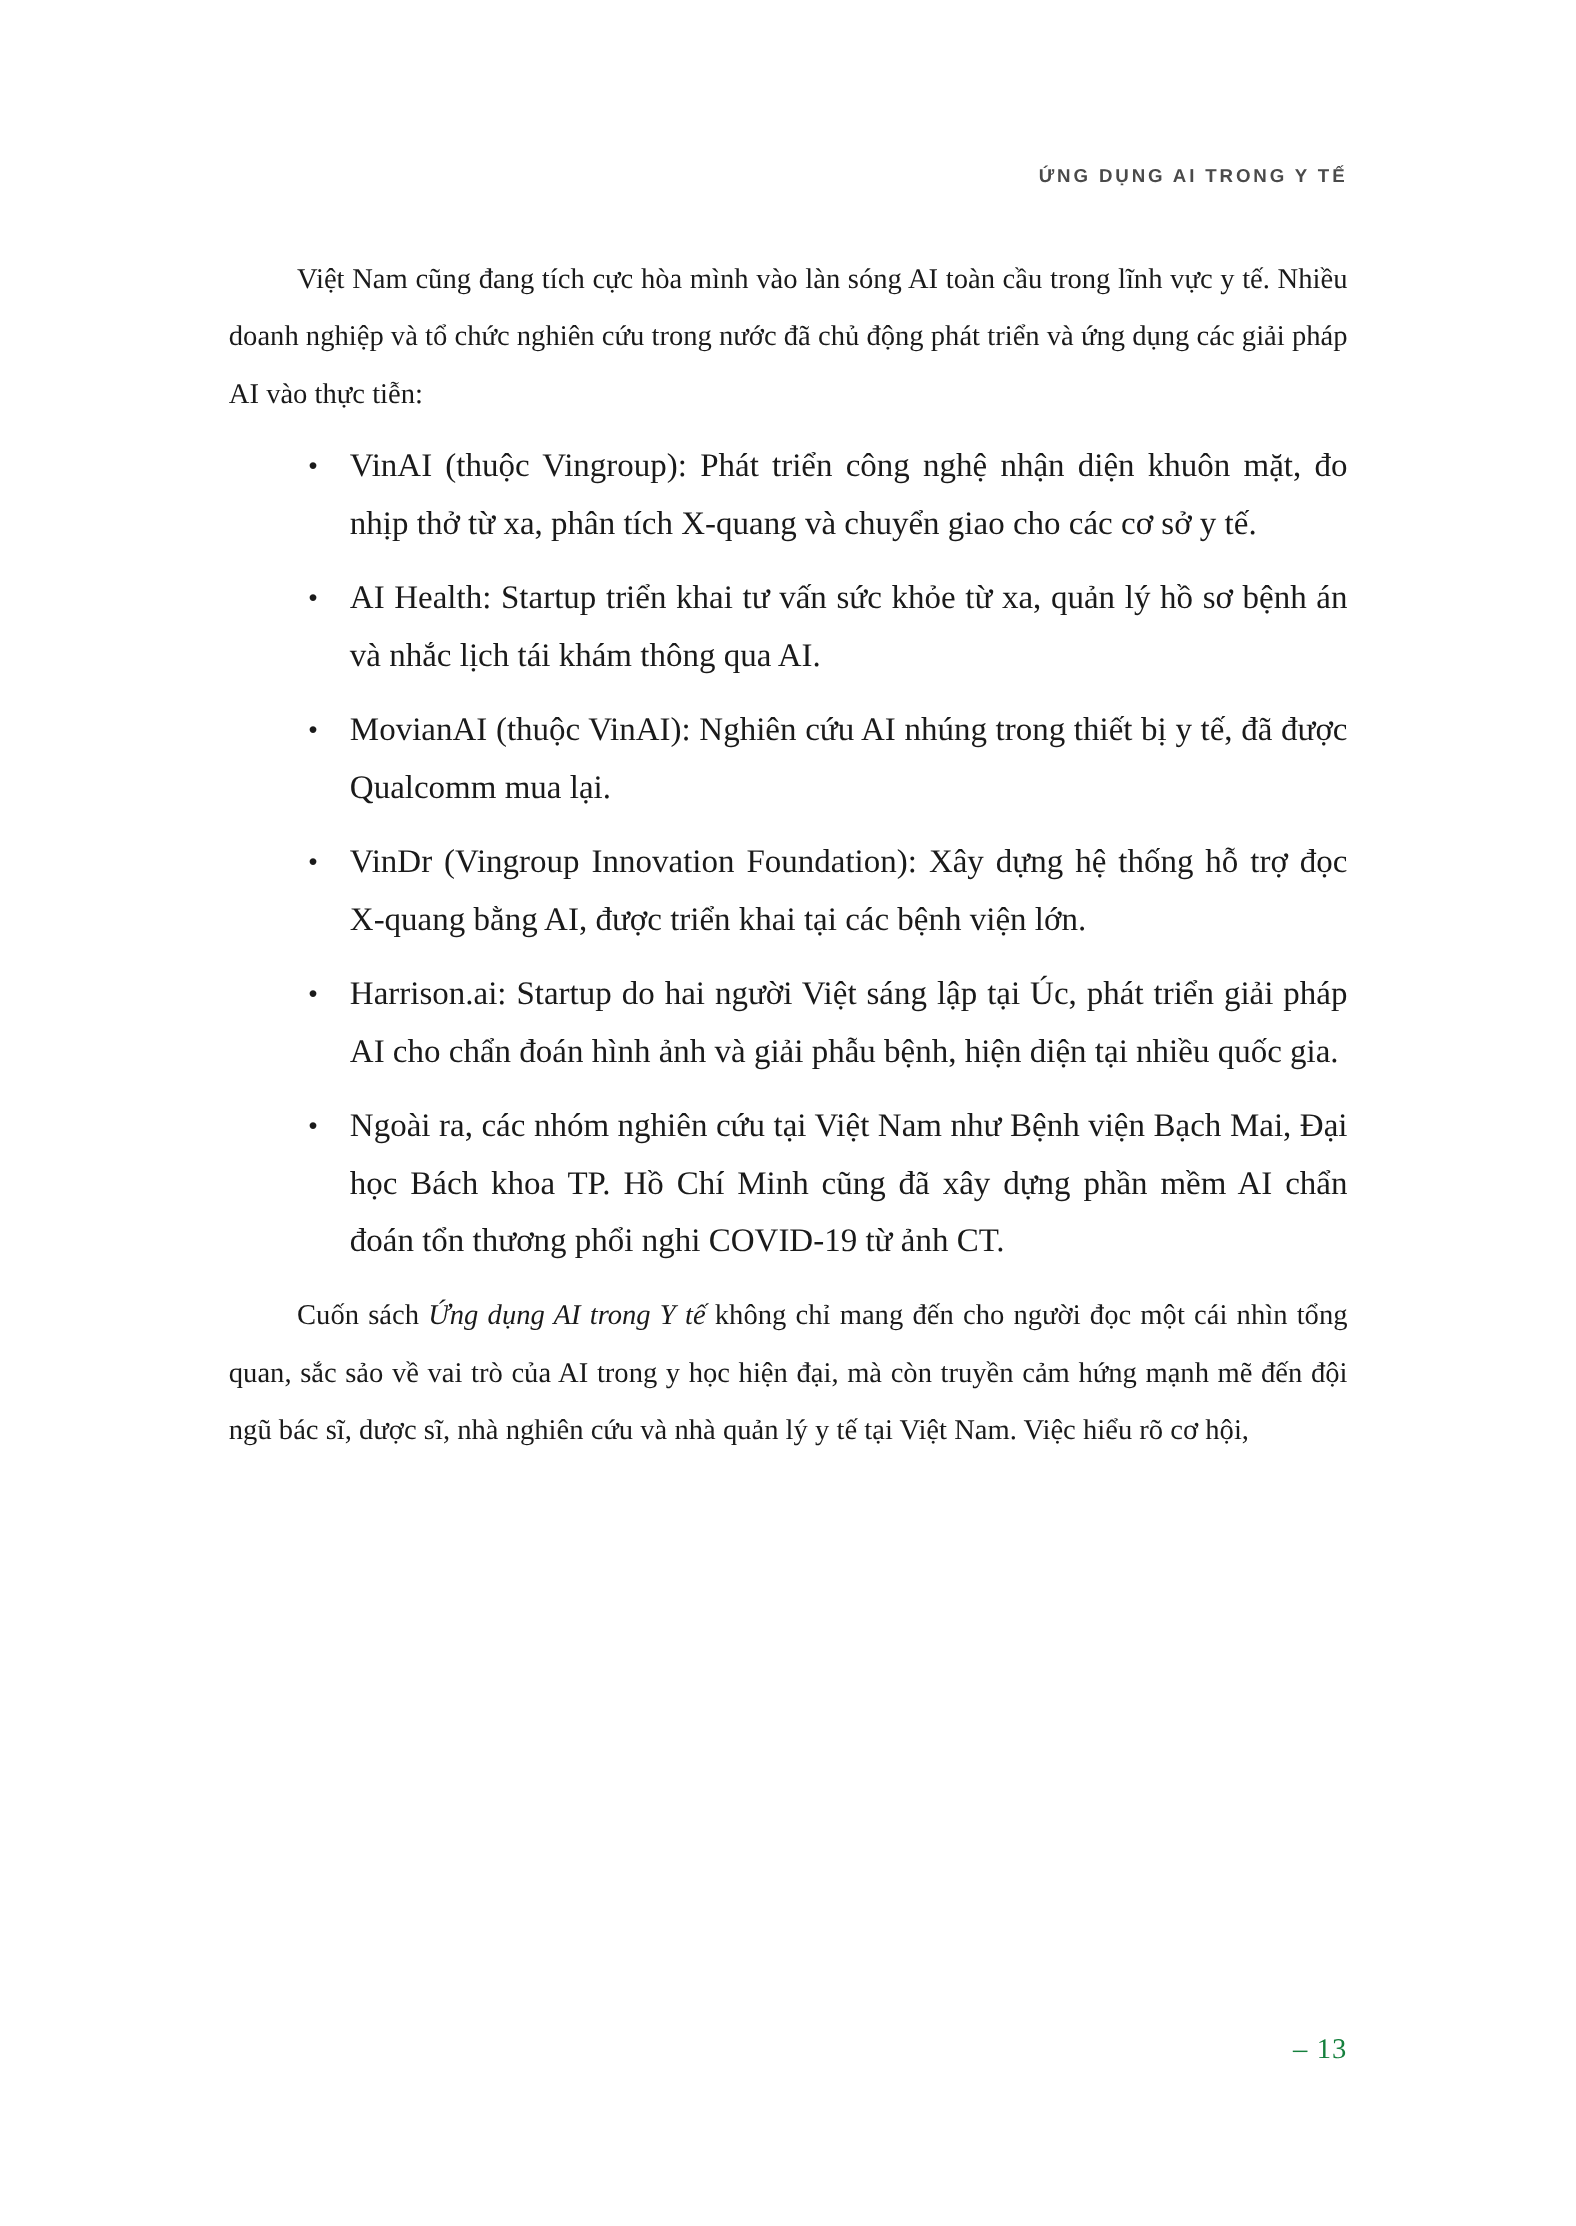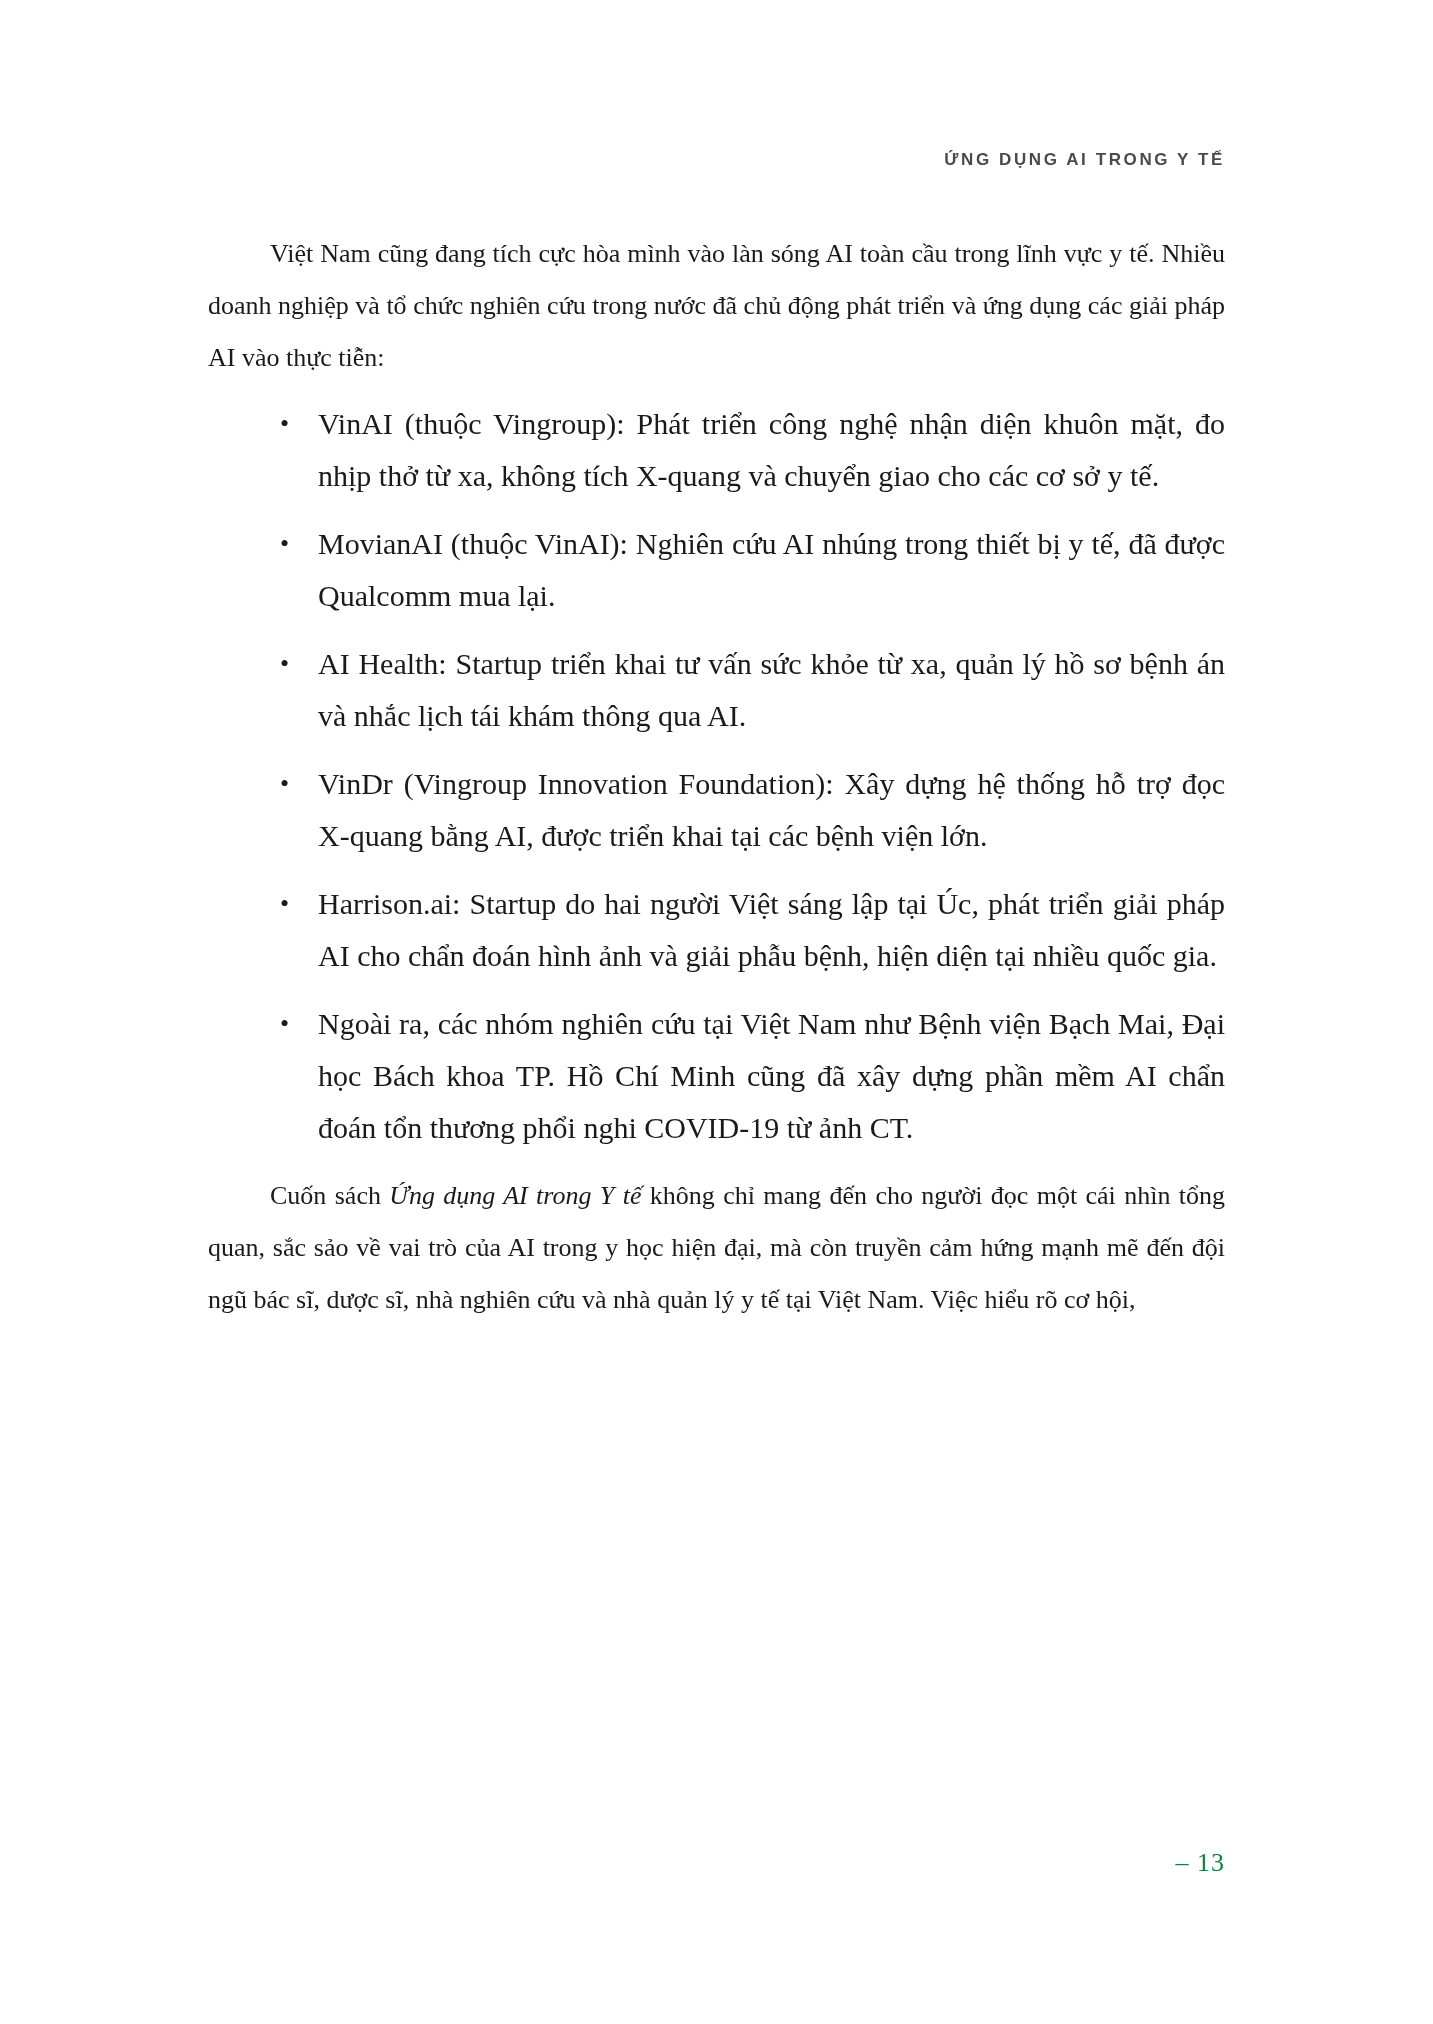--- a/index.html
+++ b/index.html
@@ -103,23 +103,23 @@
 <div class="page">
 
   <div class="running-head">ỨNG DỤNG AI TRONG Y TẾ</div>
 
   <div class="content">
 
 
     <p class="body-text indent">Việt Nam cũng đang tích cực hòa mình vào làn sóng AI toàn cầu trong lĩnh vực y tế. Nhiều doanh nghiệp và tổ chức nghiên cứu trong nước đã chủ động phát triển và ứng dụng các giải pháp AI vào thực tiễn:</p>
 
     <ul class="bullets">
-      <li>VinAI (thuộc Vingroup): Phát triển công nghệ nhận diện khuôn mặt, đo nhịp thở từ xa, không tích X-quang và chuyển giao cho các cơ sở y tế.</li>
+      <li>VinAI (thuộc Vingroup): Phát triển công nghệ nhận diện khuôn mặt, đo nhịp thở từ xa, phân tích X-quang và chuyển giao cho các cơ sở y tế.</li>
+      <li>AI Health: Startup triển khai tư vấn sức khỏe từ xa, quản lý hồ sơ bệnh án và nhắc lịch tái khám thông qua AI.</li>
       <li>MovianAI (thuộc VinAI): Nghiên cứu AI nhúng trong thiết bị y tế, đã được Qualcomm mua lại.</li>
-      <li>AI Health: Startup triển khai tư vấn sức khỏe từ xa, quản lý hồ sơ bệnh án và nhắc lịch tái khám thông qua AI.</li>
       <li>VinDr (Vingroup Innovation Foundation): Xây dựng hệ thống hỗ trợ đọc X-quang bằng AI, được triển khai tại các bệnh viện lớn.</li>
       <li>Harrison.ai: Startup do hai người Việt sáng lập tại Úc, phát triển giải pháp AI cho chẩn đoán hình ảnh và giải phẫu bệnh, hiện diện tại nhiều quốc gia.</li>
       <li>Ngoài ra, các nhóm nghiên cứu tại Việt Nam như Bệnh viện Bạch Mai, Đại học Bách khoa TP. Hồ Chí Minh cũng đã xây dựng phần mềm AI chẩn đoán tổn thương phổi nghi COVID-19 từ ảnh CT.</li>
     </ul>
 
     <p class="body-text indent closing"><span>Cuốn sách </span><span class="italic-title">Ứng dụng AI trong Y tế</span><span> không chỉ mang đến cho người đọc một cái nhìn tổng quan, sắc sảo về vai trò của AI trong y học hiện đại, mà còn truyền cảm hứng mạnh mẽ đến đội ngũ bác sĩ, dược sĩ, nhà nghiên cứu và nhà quản lý y tế tại Việt Nam. Việc hiểu rõ cơ hội,</span></p>
 
   </div>
 
   <div class="folio">– 13</div>

